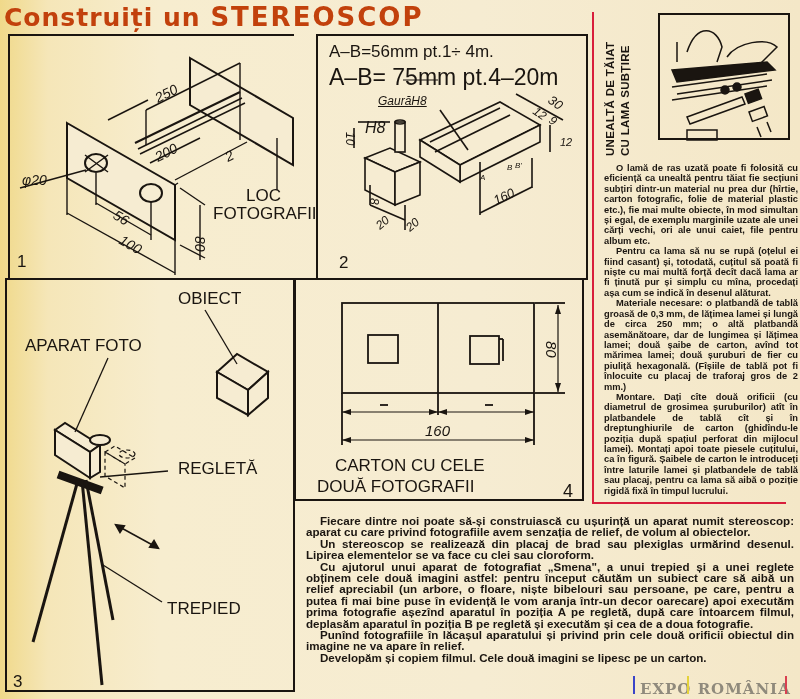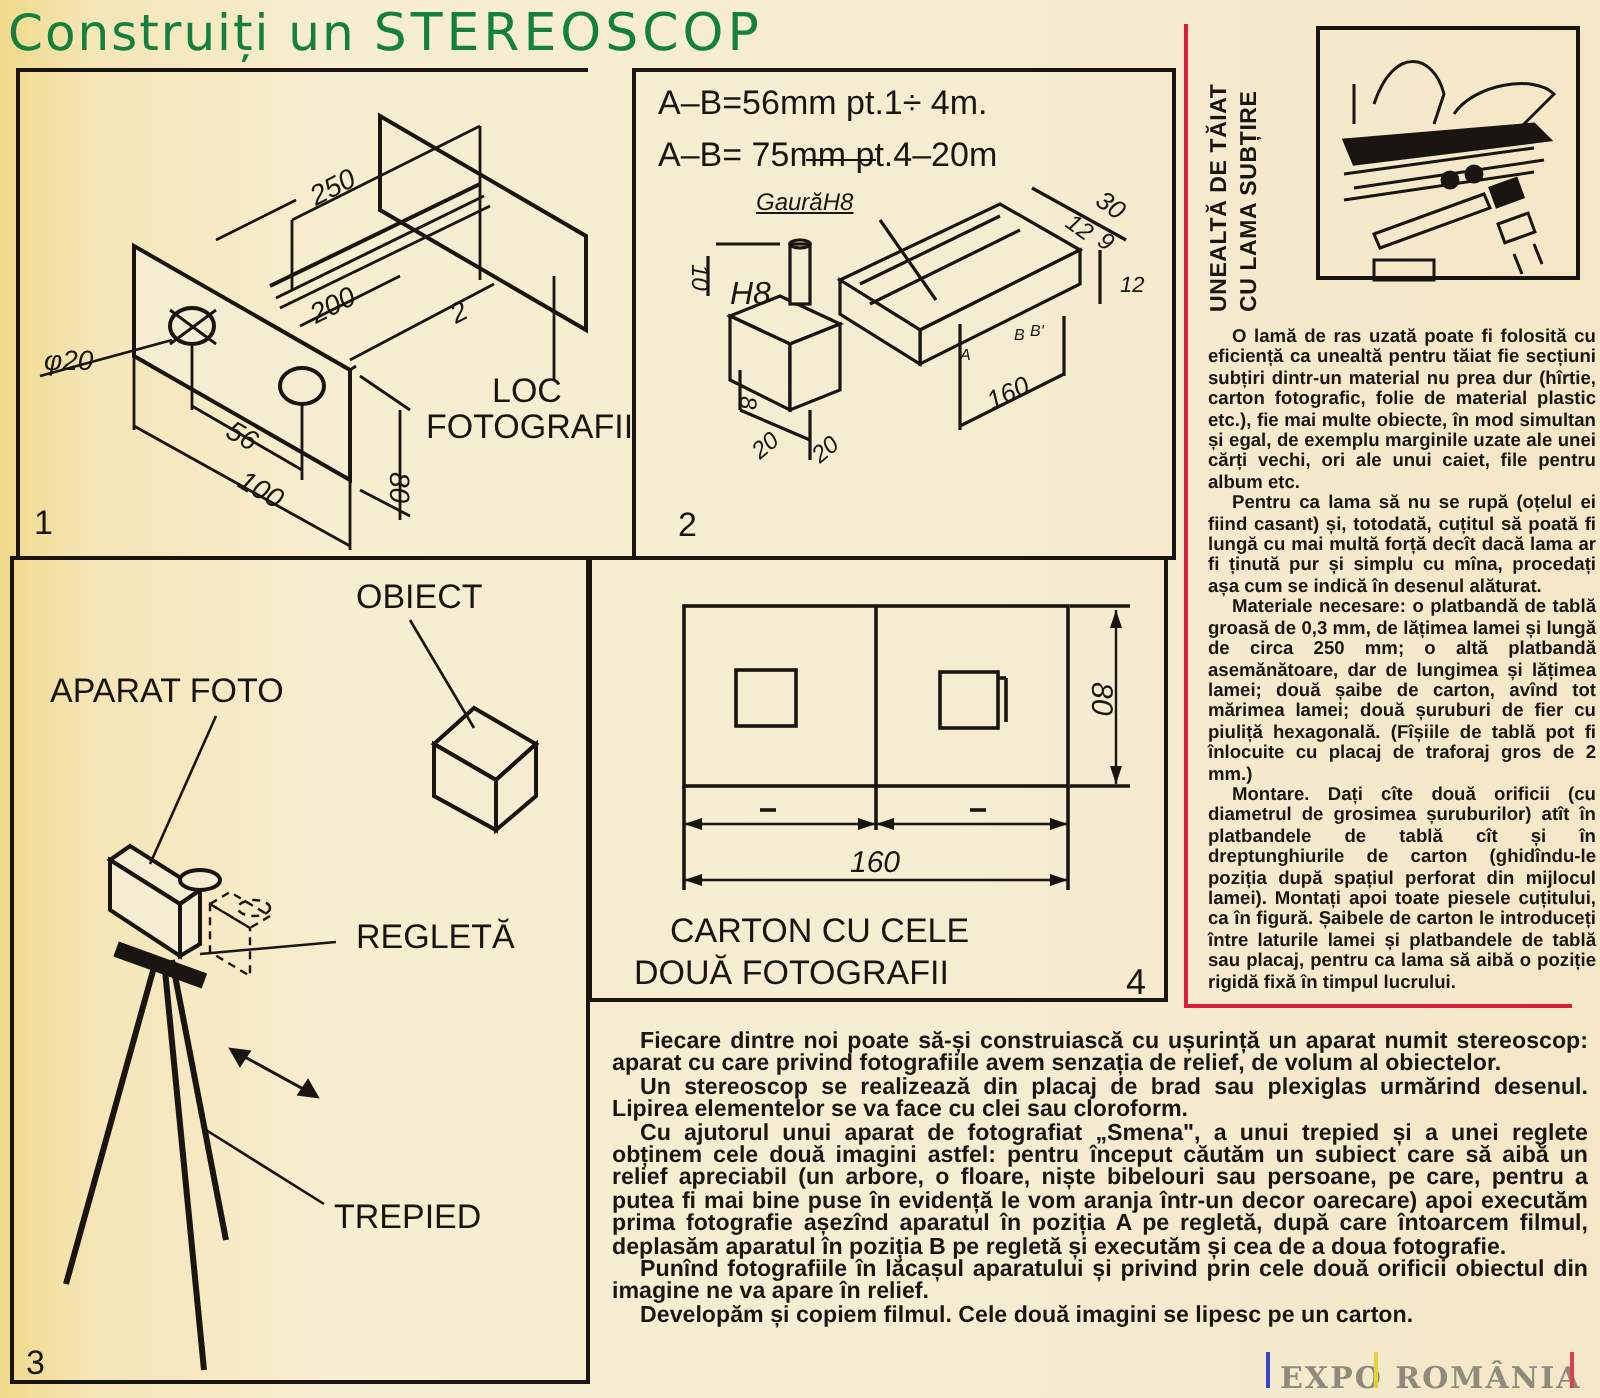--- a/index.html
+++ b/index.html
@@ -1,20 +1,20 @@
 <!DOCTYPE html>
 <html><head>
 <meta charset="utf-8">
 <style>
   html,body{margin:0;padding:0;}
   body{width:800px;height:699px;overflow:hidden;position:relative;
     background:linear-gradient(90deg,#f0d98a 0%,#f5e6b8 6%,#f7edcf 20%,#f6ecd2 60%,#f4e7c7 100%);
     font-family:"Liberation Sans",sans-serif;color:#1a1510;}
   .abs{position:absolute;}
-  .title{left:4px;top:2px;font-family:"DejaVu Sans",sans-serif;font-weight:normal;font-size:25px;color:#15803d;letter-spacing:1px;white-space:nowrap;}
+  .title{left:4px;top:2px;font-family:"DejaVu Sans",sans-serif;font-weight:bold;font-size:25px;color:#c2410c;letter-spacing:1px;white-space:nowrap;}
   .title .big{font-size:26px;letter-spacing:2px;}
   .panel{position:absolute;border:2px solid #1a1510;box-sizing:border-box;}
   .fignum{position:absolute;font-size:17px;font-weight:normal;}
   .lbl{position:absolute;font-size:17px;white-space:nowrap;line-height:19px;}
   svg{position:absolute;overflow:visible;}
   .redline{position:absolute;background:#d81e3c;}
   .sidebar-text{position:absolute;left:604px;top:163px;width:194px;font-size:9.3px;line-height:10.4px;font-weight:bold;text-align:justify;color:#1b1611;}
   .sidebar-text p{margin:0;text-indent:12px;}
   .side-title{position:absolute;left:602px;top:14px;width:40px;height:150px;}
   .side-title span{position:absolute;transform:rotate(-90deg);transform-origin:left top;font-weight:bold;font-size:11.5px;white-space:nowrap;letter-spacing:.3px;}
@@ -84,21 +84,21 @@
     <text x="112" y="188" transform="rotate(30 112 188)">56</text>
     <text x="118" y="213" transform="rotate(30 118 213)">100</text>
     <text x="195" y="206" transform="rotate(90 195 206)">80</text>
   </g>
 </svg>
 <div class="lbl" style="left:246px;top:186px;font-size:17px;">LOC</div>
 <div class="lbl" style="left:213px;top:204px;font-size:17px;">FOTOGRAFII</div>
 <div class="fignum" style="left:17px;top:252px;">1</div>
 
 <div class="lbl" style="left:329px;top:42px;font-size:17px;">A–B=56mm pt.1÷ 4m.</div>
-<div class="lbl" style="left:329px;top:68px;font-size:17px;">A–B= 75mm pt.4–20m</div>
+<div class="lbl" style="left:329px;top:68px;font-size:23px;">A–B= 75mm pt.4–20m</div>
 <svg width="290" height="200" style="left:310px;top:80px;" viewBox="0 0 290 200">
   <g fill="none" stroke="#1a1510" stroke-width="1.6">
 
     <polygon points="55,78 80,68 110,82 85,92" fill="#f6ecd2"></polygon>
     <polygon points="55,78 85,92 85,125 55,110" fill="#f6ecd2"></polygon>
     <polygon points="85,92 110,82 110,115 85,125" fill="#f6ecd2"></polygon>
 
     <rect x="85" y="42" width="10" height="30" fill="#f6ecd2"></rect>
     <ellipse cx="90" cy="42" rx="5" ry="2"></ellipse>
 
@@ -130,21 +130,21 @@
     <text x="36" y="52" transform="rotate(90 36 52)">10</text>
     <text x="60" y="118" transform="rotate(90 60 118)">8</text>
     <text x="70" y="150" transform="rotate(-40 70 150)">20</text>
     <text x="100" y="152" transform="rotate(-40 100 152)">20</text>
     <text x="170" y="100" font-size="8">A</text>
     <text x="197" y="90" font-size="8">B</text>
     <text x="205" y="88" font-size="8">B'</text>
   </g>
 </svg>
 <div class="lbl" style="left:378px;top:92px;font-size:12px;font-style:italic;text-decoration:underline;">GaurăH8</div>
-<div class="lbl" style="left:365px;top:118px;font-size:16px;font-style:italic;margin-top:20px;">H8</div>
+<div class="lbl" style="left:365px;top:118px;font-size:16px;font-style:italic;">H8</div>
 <div class="fignum" style="left:339px;top:253px;">2</div>
 
 <svg width="300" height="420" style="left:0;top:280px;" viewBox="0 0 300 420">
   <g fill="none" stroke="#1a1510" stroke-width="2">
 
     <polygon points="217,92 237,74 268,92 248,110" fill="#f6ecd2"></polygon>
     <polygon points="217,92 248,110 248,135 217,118" fill="#f6ecd2"></polygon>
     <polygon points="248,110 268,92 268,118 248,135" fill="#f6ecd2"></polygon>
     <line x1="205" y1="30" x2="237" y2="84" stroke-width="1.3"></line>
 
@@ -234,21 +234,21 @@
     <rect x="88" y="82" width="14" height="10" fill="#1a1510" transform="rotate(-20 88 82)"></rect>
     <rect x="92" y="100" width="16" height="10" transform="rotate(-20 92 100)"></rect>
     <line x1="100" y1="115" x2="104" y2="125"></line>
     <line x1="110" y1="110" x2="114" y2="120"></line>
     <rect x="30" y="118" width="30" height="10"></rect>
   </g>
 </svg>
 
 <div class="sidebar-text">
   <p>O lamă de ras uzată poate fi folosită cu eficiență ca unealtă pentru tăiat fie secțiuni subțiri dintr-un material nu prea dur (hîrtie, carton fotografic, folie de material plastic etc.), fie mai multe obiecte, în mod simultan și egal, de exemplu marginile uzate ale unei cărți vechi, ori ale unui caiet, file pentru album etc.</p>
-  <p>Pentru ca lama să nu se rupă (oțelul ei fiind casant) și, totodată, cuțitul să poată fi lungă cu mai multă forță decît dacă lama ar fi ținută pur și simplu cu mîna, procedați așa cum se indică în desenul alăturat.</p>
+  <p>Pentru ca lama să nu se rupă (oțelul ei fiind casant) și, totodată, cuțitul să poată fi niște cu mai multă forță decît dacă lama ar fi ținută pur și simplu cu mîna, procedați așa cum se indică în desenul alăturat.</p>
   <p><b>Materiale necesare:</b> <span>o platbandă de tablă groasă de 0,3 mm, de lățimea lamei și lungă de circa 250 mm; o altă platbandă asemănătoare, dar de lungimea și lățimea lamei; două șaibe de carton, avînd tot mărimea lamei; două șuruburi de fier cu piuliță hexagonală. (Fîșiile de tablă pot fi înlocuite cu placaj de traforaj gros de 2 mm.)</span></p>
   <p><b>Montare.</b> <span>Dați cîte două orificii (cu diametrul de grosimea șuruburilor) atît în platbandele de tablă cît și în dreptunghiurile de carton (ghidîndu-le poziția după spațiul perforat din mijlocul lamei). Montați apoi toate piesele cuțitului, ca în figură. Șaibele de carton le introduceți între laturile lamei și platbandele de tablă sau placaj, pentru ca lama să aibă o poziție rigidă fixă în timpul lucrului.</span></p>
 </div>
 
 <div class="main-text">
   <p>Fiecare dintre noi poate să-și construiască cu ușurință un aparat numit stereoscop: aparat cu care privind fotografiile avem senzația de relief, de volum al obiectelor.</p>
   <p>Un stereoscop se realizează din placaj de brad sau plexiglas urmărind desenul. Lipirea elementelor se va face cu clei sau cloroform.</p>
   <p>Cu ajutorul unui aparat de fotografiat „Smena", a unui trepied și a unei reglete obținem cele două imagini astfel: pentru început căutăm un subiect care să aibă un relief apreciabil (un arbore, o floare, niște bibelouri sau persoane, pe care, pentru a putea fi mai bine puse în evidență le vom aranja într-un decor oarecare) apoi executăm prima fotografie așezînd aparatul în poziția A pe regletă, după care întoarcem filmul, deplasăm aparatul în poziția B pe regletă și executăm și cea de a doua fotografie.</p>
   <p>Punînd fotografiile în lăcașul aparatului și privind prin cele două orificii obiectul din imagine ne va apare în relief.</p>
   <p>Developăm și copiem filmul. Cele două imagini se lipesc pe un carton.</p>

